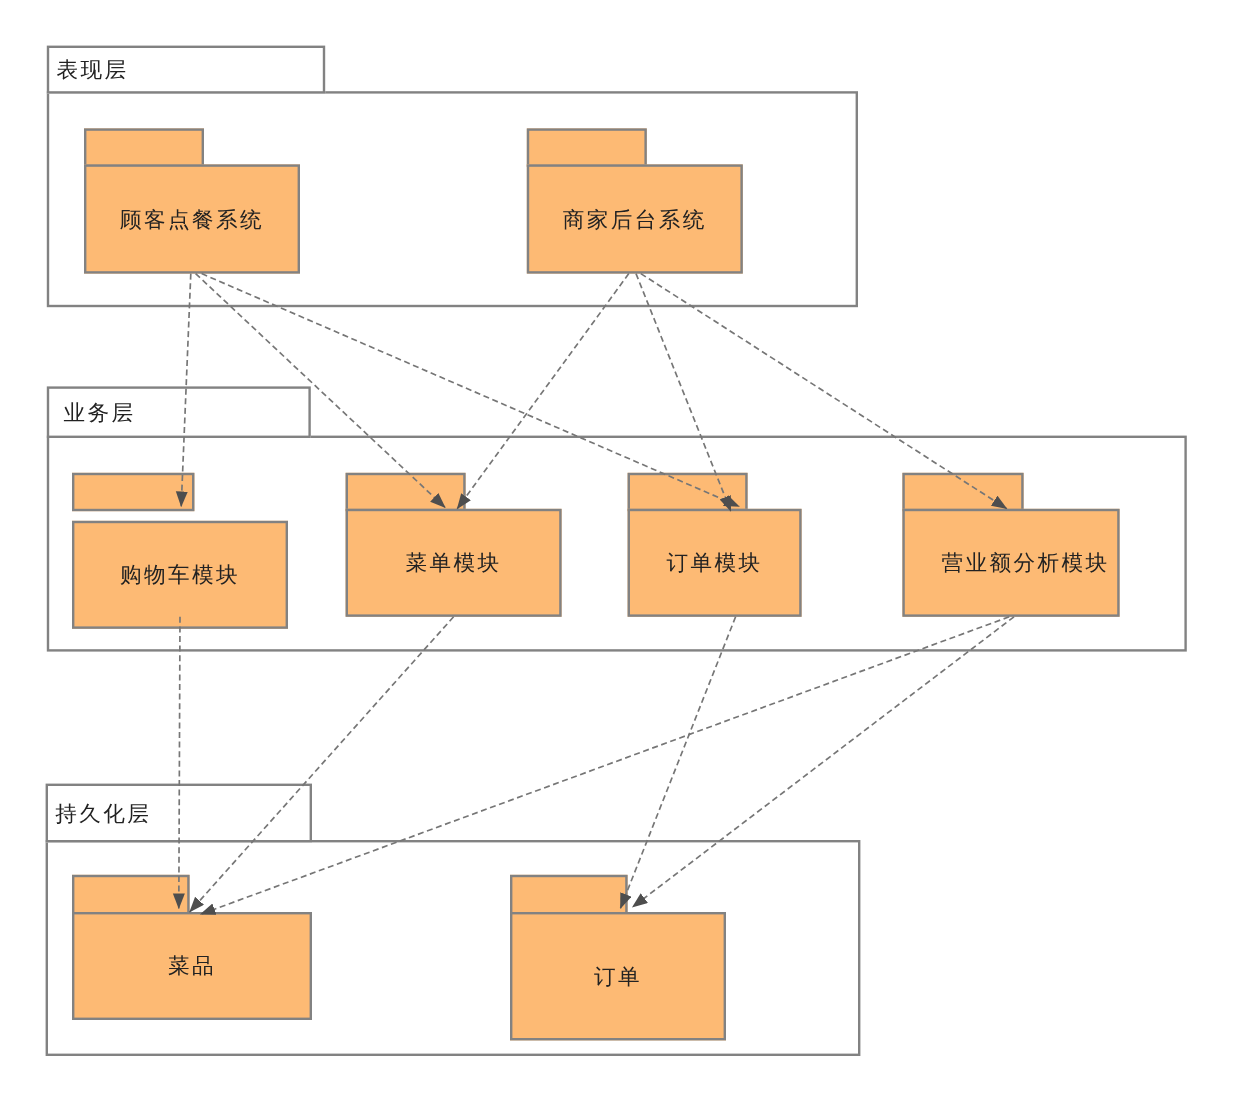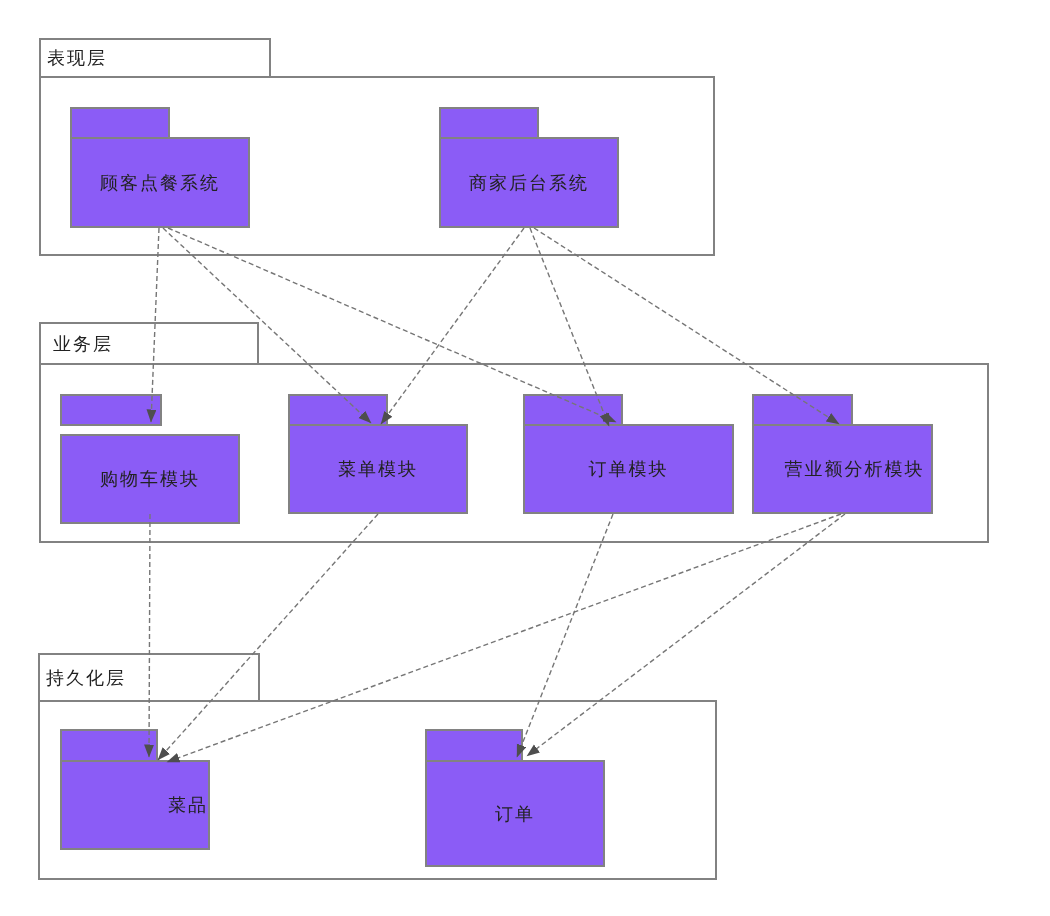--- a/index.html
+++ b/index.html
@@ -27,21 +27,21 @@
     font-size: 18px;
     letter-spacing: 2px;
     color: #222222;
     z-index: 2;
   }
   .layer-body { z-index: 1; }
 
   
   .pkg-tab, .pkg-body {
     position: absolute;
-    background: #8b5cf6;
+    background: #fdba74;
     border: 2px solid #828282;
   }
   .pkg-tab  { z-index: 3; }
   .pkg-body {
     z-index: 4;
     display: flex;
     align-items: center;
     justify-content: center;
     font-size: 18px;
     letter-spacing: 2px;
@@ -64,27 +64,27 @@
   #pkg-cos-body { left: 70px;  top: 137px; width: 180px; height: 91px; }
   #pkg-mbs-tab  { left: 439px; top: 107px; width: 100px; height: 32px; }
   #pkg-mbs-body { left: 439px; top: 137px; width: 180px; height: 91px; }
 
   
   #pkg-cart-tab     { left: 60px;  top: 394px; width: 102px; height: 32px; }
   #pkg-cart-body    { left: 60px;  top: 424px; width: 180px; height: 90px; margin-top: 10px; }
   #pkg-menu-tab     { left: 288px; top: 394px; width: 100px; height: 32px; }
   #pkg-menu-body    { left: 288px; top: 424px; width: 180px; height: 90px; }
   #pkg-order-tab    { left: 523px; top: 394px; width: 100px; height: 32px; }
-  #pkg-order-body   { left: 523px; top: 424px; width: 211px; height: 90px; }
+  #pkg-order-body   { left: 523px; top: 424px; width: 145px; height: 90px; }
   #pkg-revenue-tab  { left: 752px; top: 394px; width: 101px; height: 32px; }
   #pkg-revenue-body { left: 752px; top: 424px; width: 181px; height: 90px; padding-left: 24px; }
 
   
   #pkg-dish-tab       { left: 60px;  top: 729px; width: 98px;  height: 33px; }
-  #pkg-dish-body      { left: 60px;  top: 760px; width: 150px; height: 90px; justify-content: flex-end; }
+  #pkg-dish-body      { left: 60px;  top: 760px; width: 200px; height: 90px; }
   #pkg-orderdata-tab  { left: 425px; top: 729px; width: 98px;  height: 33px; }
   #pkg-orderdata-body { left: 425px; top: 760px; width: 180px; height: 107px; }
 
   
   #arrow-overlay {
     position: absolute;
     left: 0; top: 0;
     width: 1050px;
     height: 916px;
     z-index: 10;

